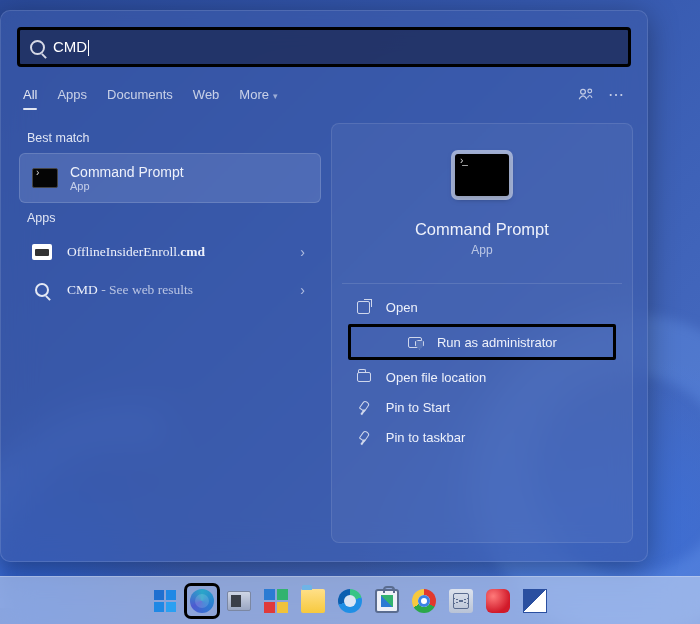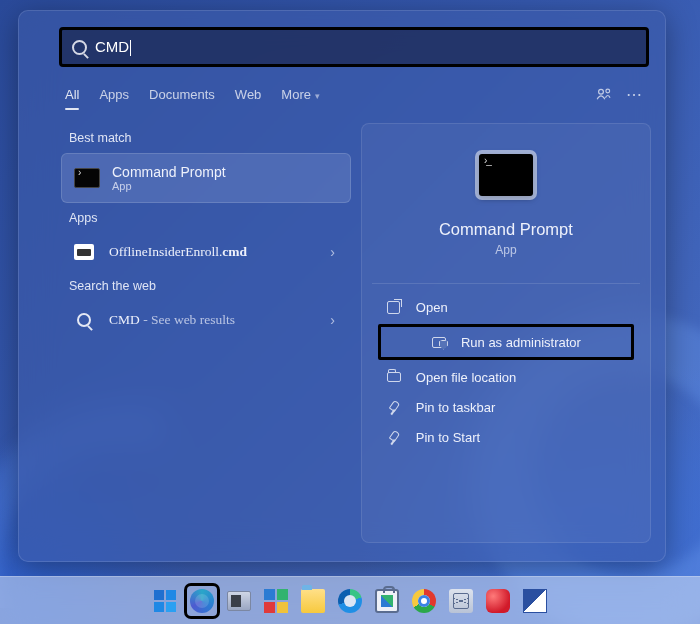--- a/index.html
+++ b/index.html
@@ -12,27 +12,27 @@
       linear-gradient(135deg, #2a4a9a 0%, #3558ae 40%, #4a6fc5 100%);
     overflow: hidden; position: relative;
   }
   .bloom-ring { position:absolute; right:-90px; bottom:-10px; width:320px; height:320px;
     border:60px solid rgba(120,170,255,.25); border-radius:50%; filter:blur(6px); }
   .bloom-arc { position:absolute; left:-40px; bottom:-120px; width:340px; height:340px;
     border:40px solid rgba(90,140,240,.3); border-radius:50%; filter:blur(8px);
     clip-path: polygon(0 0, 60% 0, 60% 60%, 0 60%); }
 
   .search-panel {
-    position:absolute; top:10px; left:18px; width:648px; height:552px;
+    position:absolute; top:10px; left:0; width:648px; height:552px;
     background: rgba(60, 90, 168, 0.60);
     backdrop-filter: blur(18px);
     border-radius:10px;
     border:1px solid rgba(255,255,255,.12);
     box-shadow:0 6px 30px rgba(0,0,0,.35);
-    display:flex; flex-direction:column;padding-left:24px;
+    display:flex; flex-direction:column;
   }
 
   .search-bar-wrap { padding:16px 16px 0 16px; }
   .search-bar {
     height:40px; border:3px solid #000; border-radius:4px;
     background: rgba(30,45,90,.8);
     display:flex; align-items:center; padding:0 10px;
     color:#fff; font-size:15px;
   }
   .search-bar .mag { width:15px; height:15px; margin-right:8px;
@@ -233,21 +233,20 @@
       <div class="list-item">
         <span class="li-icon">
             <span class="cmd-file"></span>
           </span>
         <span class="li-text">
           <span>OfflineInsiderEnroll.</span><span class="suffix">cmd</span>
         </span>
         <span class="li-chevron">›</span>
       </div>
 
-      <div class="section-label">Search the web</div>
       <div class="list-item">
         <span class="li-icon">
             <span class="mag-sm"></span>
           </span>
         <span class="li-text">
           <span>CMD</span><span class="muted"> - See web results</span>
         </span>
         <span class="li-chevron">›</span>
       </div>
     </div>
@@ -274,27 +273,27 @@
         <div class="action">
           <span class="aico">
               <span class="ico-folder"></span>
             </span>
           <span>Open file location</span>
         </div>
         <div class="action">
           <span class="aico">
               <span class="ico-pin"></span>
             </span>
+          <span>Pin to Start</span>
+        </div>
+        <div class="action">
+          <span class="aico">
+              <span class="ico-pin"></span>
+            </span>
           <span>Pin to taskbar</span>
-        </div>
-        <div class="action">
-          <span class="aico">
-              <span class="ico-pin"></span>
-            </span>
-          <span>Pin to Start</span>
         </div>
       </div>
     </div>
   </div>
 </div>
 
 <div class="taskbar">
   <div class="tb-item">
       <div class="tb-start">
         <span></span>

